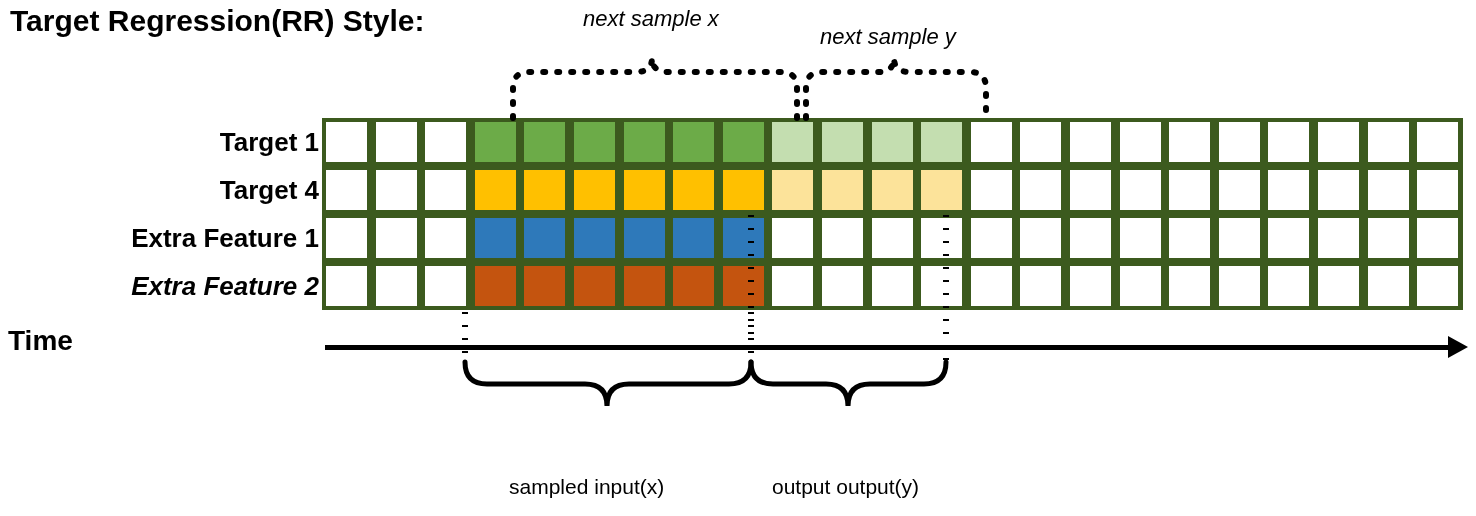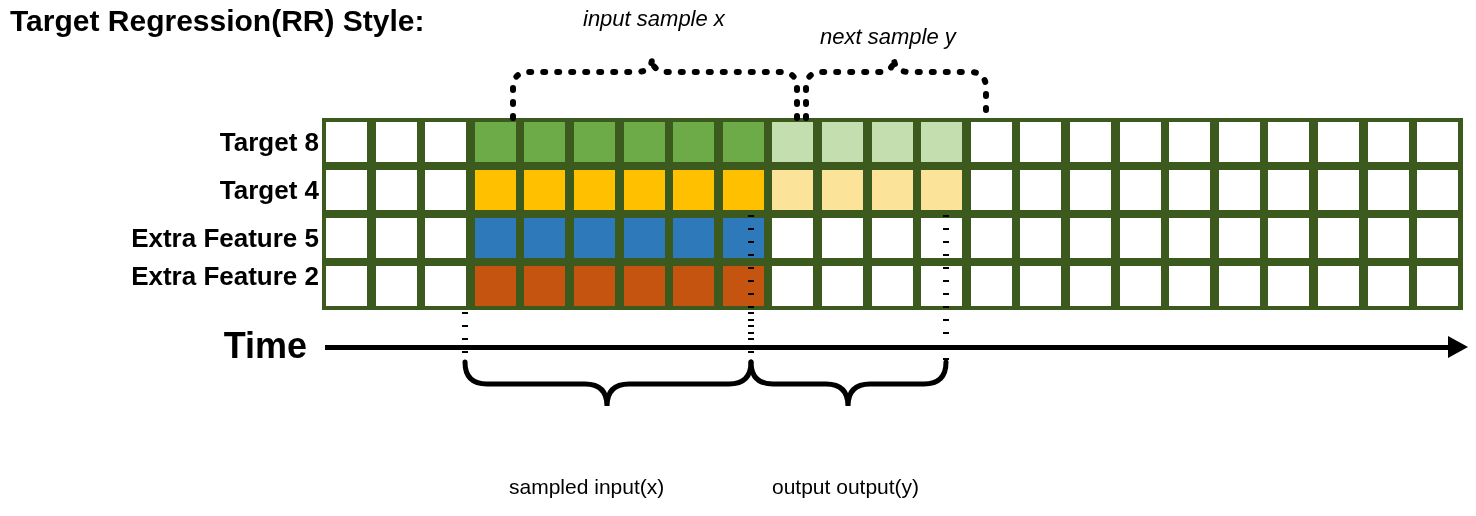--- a/index.html
+++ b/index.html
@@ -25,22 +25,22 @@
     box-sizing:border-box;
   }
   .grid-row{position:relative;height:48px;width:100%;}
   .cell{
     position:absolute;top:4px;height:40px;width:41px;
     background:#ffffff;
   }
 
   
   #time-label{
-    position:absolute;left:2px;top:325px;width:305px;text-align:right;
-    font-size:36px;font-weight:700;
+    position:absolute;left:8px;top:325px;width:305px;text-align:left;
+    font-size:28px;font-weight:700;
   }
   #time-axis{
     position:absolute;left:325px;top:345px;width:1134px;height:5px;background:#000;
   }
   #time-arrow{
     position:absolute;left:1448px;top:336px;
     width:0;height:0;border-top:11px solid transparent;border-bottom:11px solid transparent;
     border-left:20px solid #000;
   }
 
@@ -52,24 +52,24 @@
     position:absolute;font-size:22px;font-style:italic;font-weight:400;white-space:nowrap;
   }
   svg{position:absolute;left:0;top:0;overflow:visible;}
   #overlay{position:absolute;left:0;top:0;width:1476px;height:516px;pointer-events:none;}
 </style>
 </head>
 <body>
 
 <div id="page-title">Target Regression(RR) Style:</div>
 
-<div class="row-label" style="top:118px;">Target 8</div>
+<div class="row-label" style="top:118px;">Target 1</div>
 <div class="row-label" style="top:166px;">Target 4</div>
-<div class="row-label" style="top:214px;">Extra Feature 5</div>
-<div class="row-label" style="top:252px;">Extra Feature 2</div>
+<div class="row-label" style="top:214px;">Extra Feature 1</div>
+<div class="row-label" style="top:262px;font-style:italic;">Extra Feature 2</div>
 
 <div id="grid">
   <div class="grid-row">
       <div class="cell" style="left: 4px; background: rgb(255, 255, 255);"></div>
       <div class="cell" style="left: 53.6px; background: rgb(255, 255, 255);"></div>
       <div class="cell" style="left: 103.2px; background: rgb(255, 255, 255);"></div>
       <div class="cell" style="left: 152.8px; background: rgb(108, 171, 72);"></div>
       <div class="cell" style="left: 202.4px; background: rgb(108, 171, 72);"></div>
       <div class="cell" style="left: 252px; background: rgb(108, 171, 72);"></div>
       <div class="cell" style="left: 301.6px; background: rgb(108, 171, 72);"></div>
@@ -180,21 +180,21 @@
   <line x1="751" y1="215" x2="751" y2="345" stroke="#000" stroke-width="6" stroke-dasharray="2 11"></line>
   <line x1="465" y1="312" x2="465" y2="362" stroke="#000" stroke-width="6" stroke-dasharray="2 11"></line>
   <line x1="751" y1="312" x2="751" y2="362" stroke="#000" stroke-width="6" stroke-dasharray="2 11"></line>
   <line x1="946" y1="215" x2="946" y2="362" stroke="#000" stroke-width="6" stroke-dasharray="2 11"></line>
 
   <path d="M 465 362 Q 465 384 487 384 L 585 384 Q 607 384 607 406 Q 607 384 629 384 L 729 384 Q 751 384 751 362" fill="none" stroke="#000" stroke-width="5" stroke-linecap="round"></path>
 
   <path d="M 751 362 Q 751 384 773 384 L 826 384 Q 848 384 848 406 Q 848 384 870 384 L 924 384 Q 946 384 946 362" fill="none" stroke="#000" stroke-width="5" stroke-linecap="round"></path>
 </svg>
 
-<div class="top-label" style="left:583px;top:6px;">input sample x</div>
+<div class="top-label" style="left:583px;top:6px;">next sample x</div>
 <div class="top-label" style="left:820px;top:24px;">next sample y</div>
 
 <div class="brace-label" style="left:509px;top:424px;">
   <div>sampled input(x)</div>
   
   
 </div>
 <div class="brace-label" style="left:772px;top:424px;">
   <div>output output(y)</div>
   

